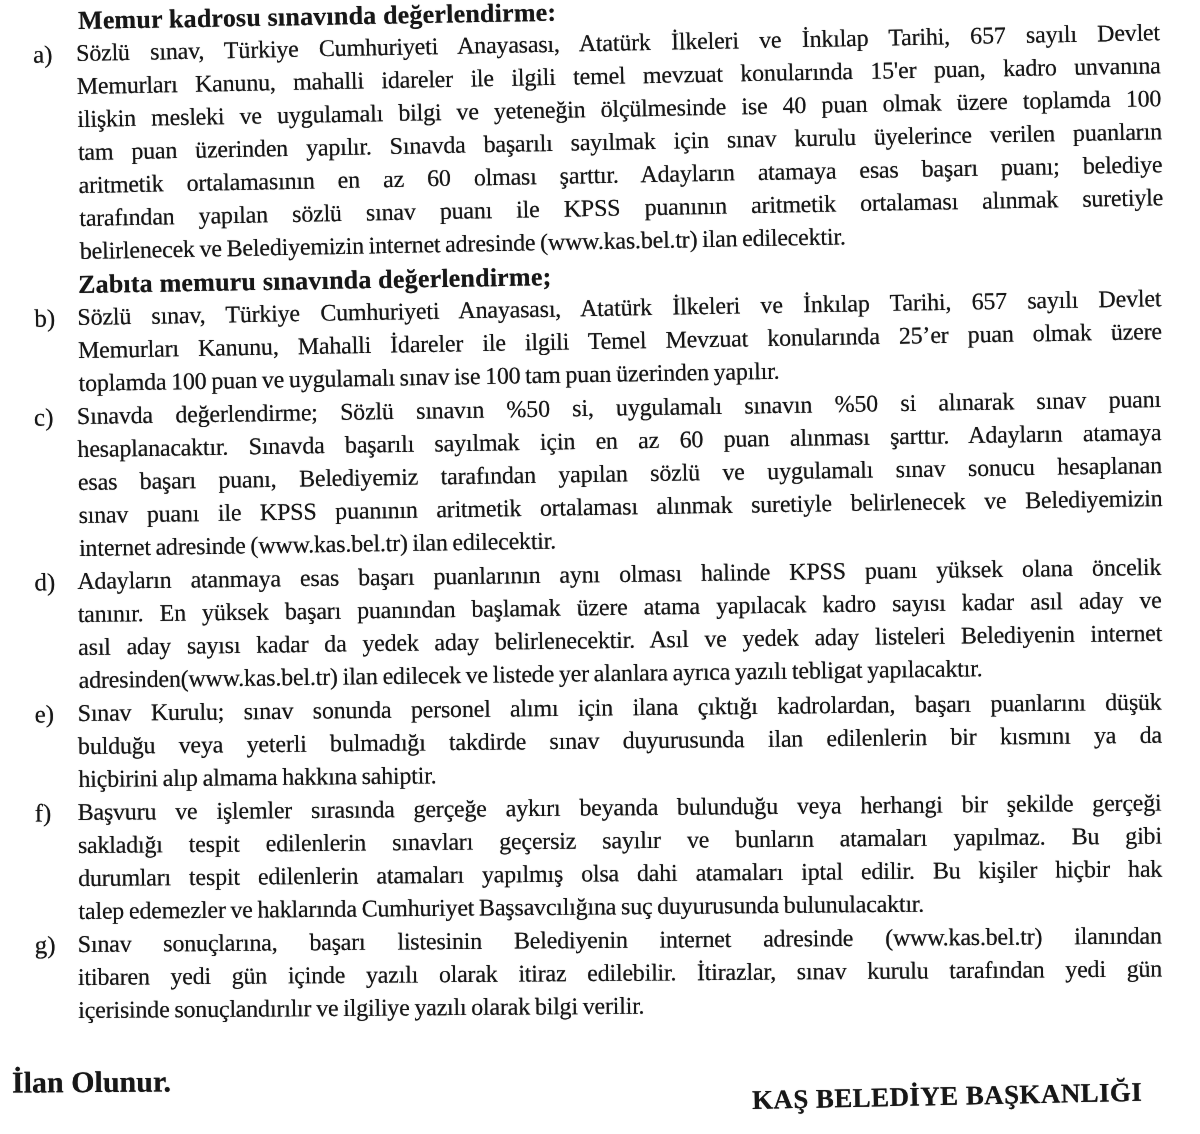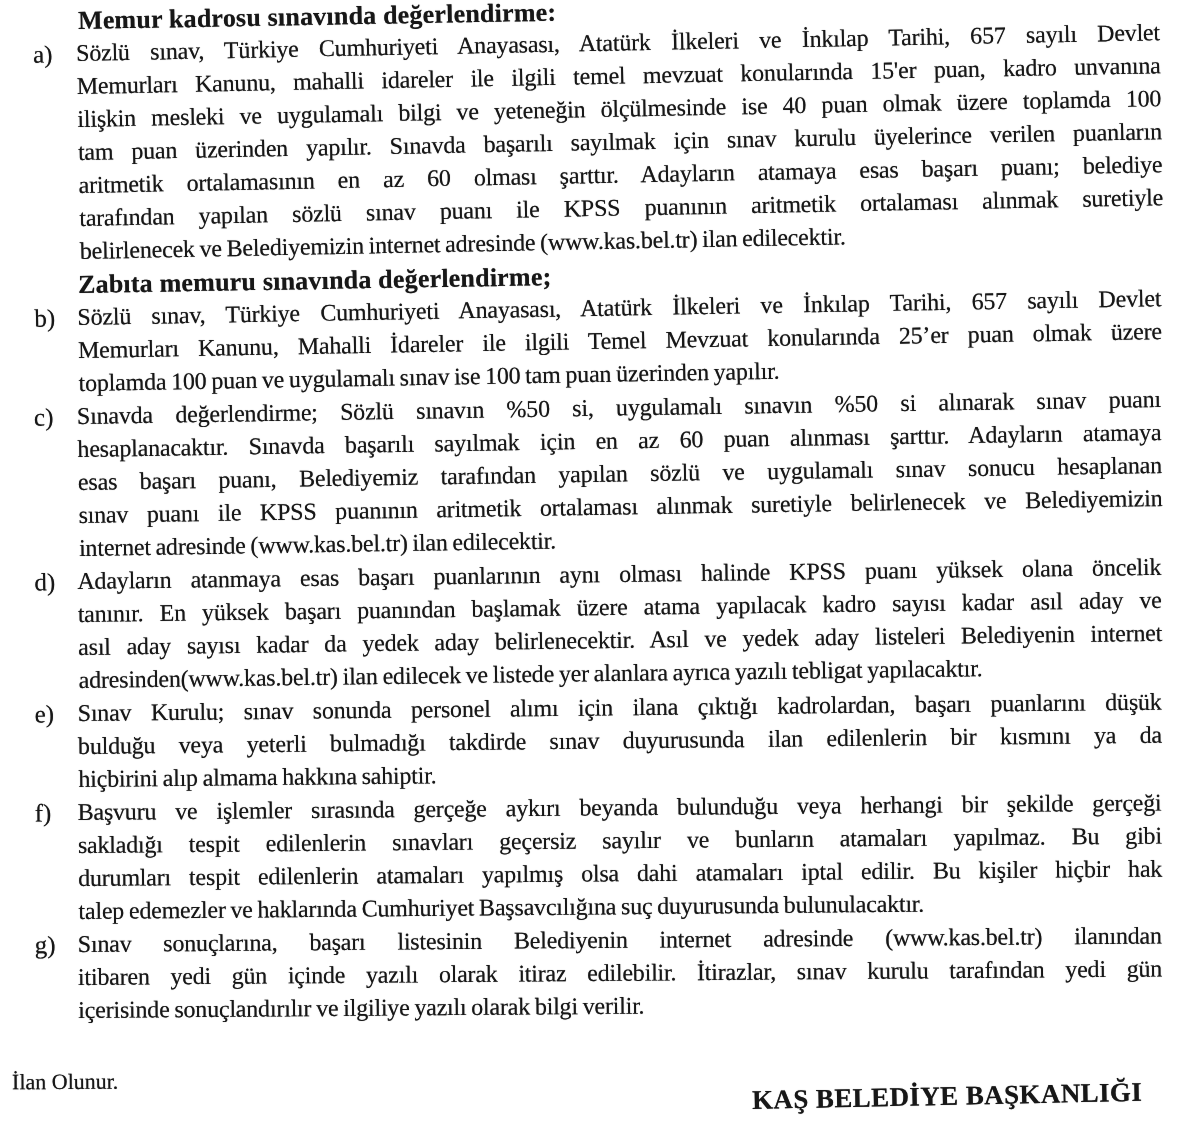--- a/index.html
+++ b/index.html
@@ -69,23 +69,24 @@
     text-align-last: left;
   }
   .footer {
     margin-top: 40px;
     padding: 0 58px 0 12px;
     display: flex;
     justify-content: space-between;
     align-items: flex-start;
   }
   .closing {
-    font-size: 22px;
+    font-size: 30px;
     line-height: 30px;
     transform: rotate(-0.4deg);
+    font-weight: bold;
   }
   .signature {
     font-size: 27px;
     font-weight: bold;
     letter-spacing: 0.4px;
     margin-top: 18px;
     transform: rotate(-1.2deg);
     transform-origin: 0 50%;
   }
 </style>

